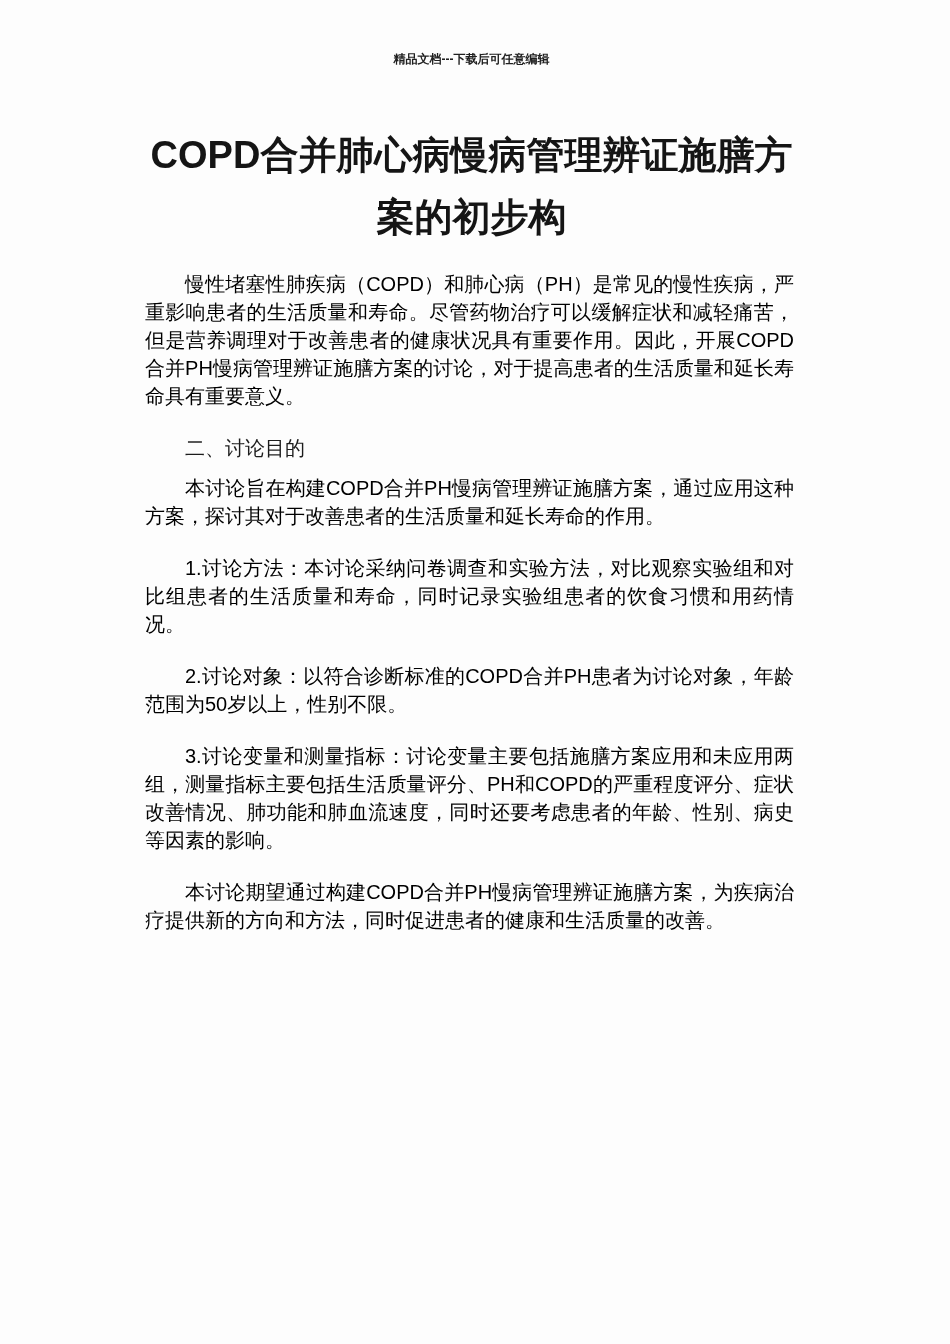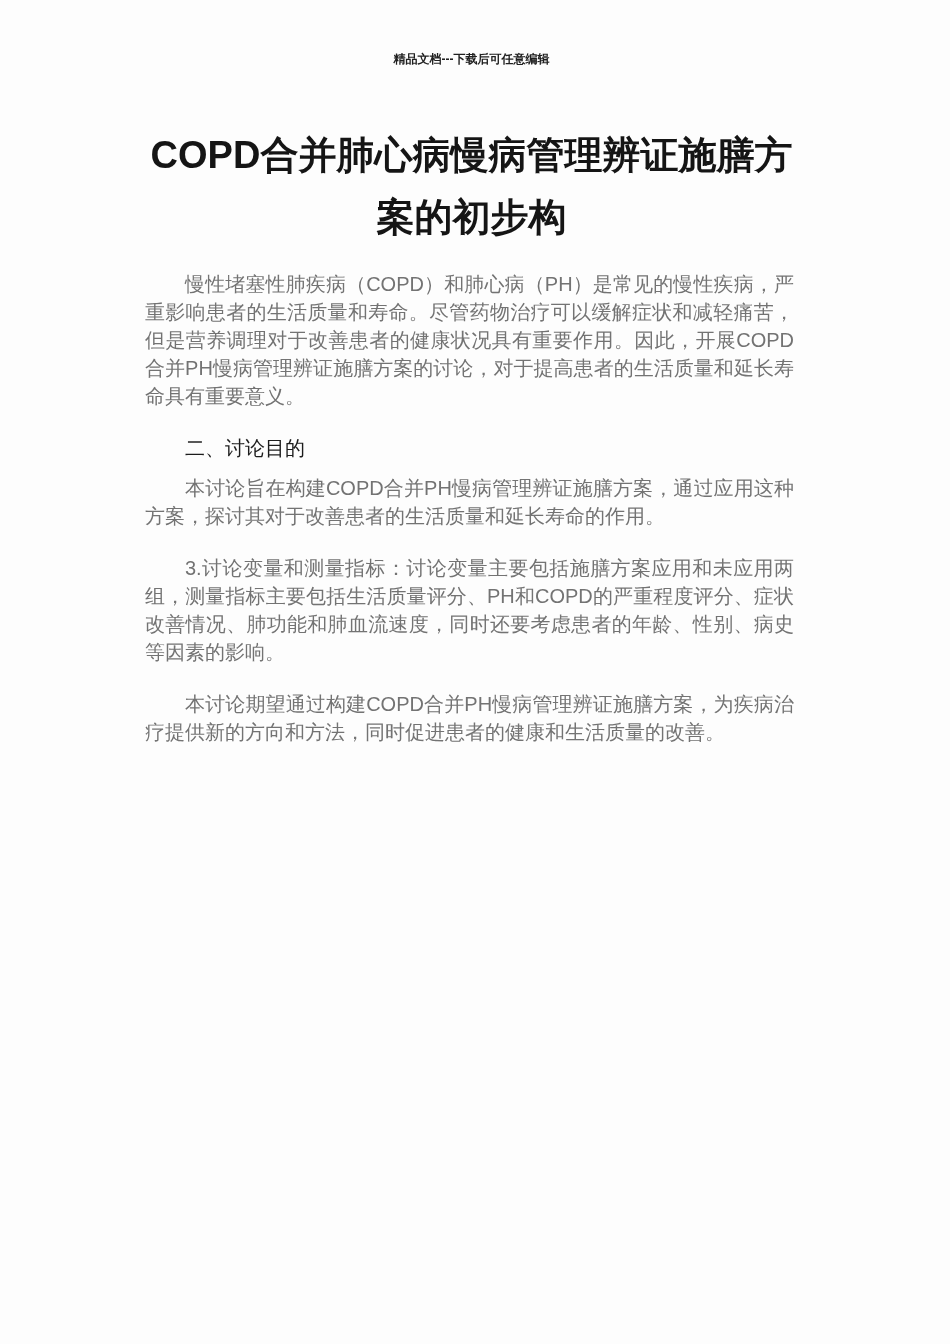--- a/index.html
+++ b/index.html
@@ -49,21 +49,21 @@
     margin: 0 0 12px 0;
     text-indent: 2em;
     color: #1c1c1c;
   }
   .para {
     font-size: 20px;
     line-height: 28px;
     margin: 0 4px 24px 0;
     text-indent: 2em;
     text-align: justify;
-    color: #737373;
+    color: #000000;
   }
   .doc-section + .doc-section .sec-heading {
     margin-top: 12px;
   }
 </style>
 </head>
 <body>
 
 <div class="page">
 
@@ -76,20 +76,22 @@
   <section class="doc-section">
     <p class="para">慢性堵塞性肺疾病（COPD）和肺心病（PH）是常见的慢性疾病，严重影响患者的生活质量和寿命。尽管药物治疗可以缓解症状和减轻痛苦，但是营养调理对于改善患者的健康状况具有重要作用。因此，开展COPD合并PH慢病管理辨证施膳方案的讨论，对于提高患者的生活质量和延长寿命具有重要意义。</p>
   </section>
 
   <section class="doc-section">
     <p class="sec-heading">二、讨论目的</p>
     <p class="para">本讨论旨在构建COPD合并PH慢病管理辨证施膳方案，通过应用这种方案，探讨其对于改善患者的生活质量和延长寿命的作用。</p>
   </section>
 
   <section class="doc-section">
+    <p class="para">1.讨论方法：本讨论采纳问卷调查和实验方法，对比观察实验组和对比组患者的生活质量和寿命，同时记录实验组患者的饮食习惯和用药情况。</p>
+    <p class="para">2.讨论对象：以符合诊断标准的COPD合并PH患者为讨论对象，年龄范围为50岁以上，性别不限。</p>
     <p class="para">3.讨论变量和测量指标：讨论变量主要包括施膳方案应用和未应用两组，测量指标主要包括生活质量评分、PH和COPD的严重程度评分、症状改善情况、肺功能和肺血流速度，同时还要考虑患者的年龄、性别、病史等因素的影响。</p>
   </section>
 
   <section class="doc-section">
     <p class="para">本讨论期望通过构建COPD合并PH慢病管理辨证施膳方案，为疾病治疗提供新的方向和方法，同时促进患者的健康和生活质量的改善。</p>
   </section>
 
 </div>
 
 </body></html>

